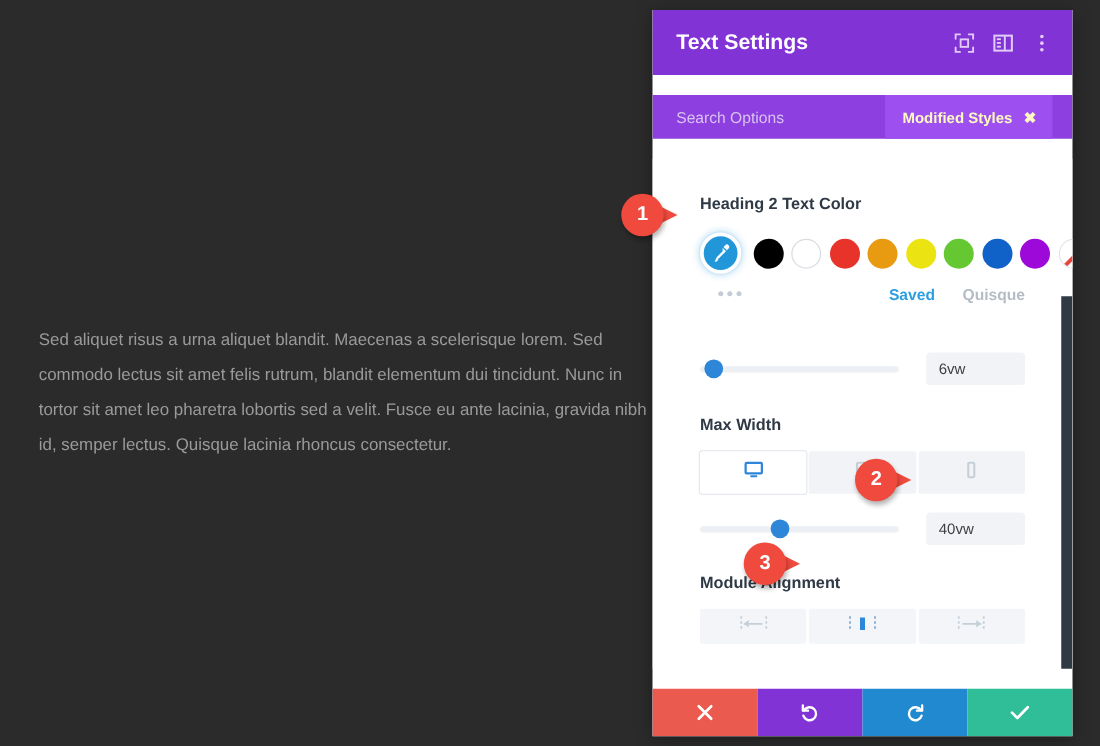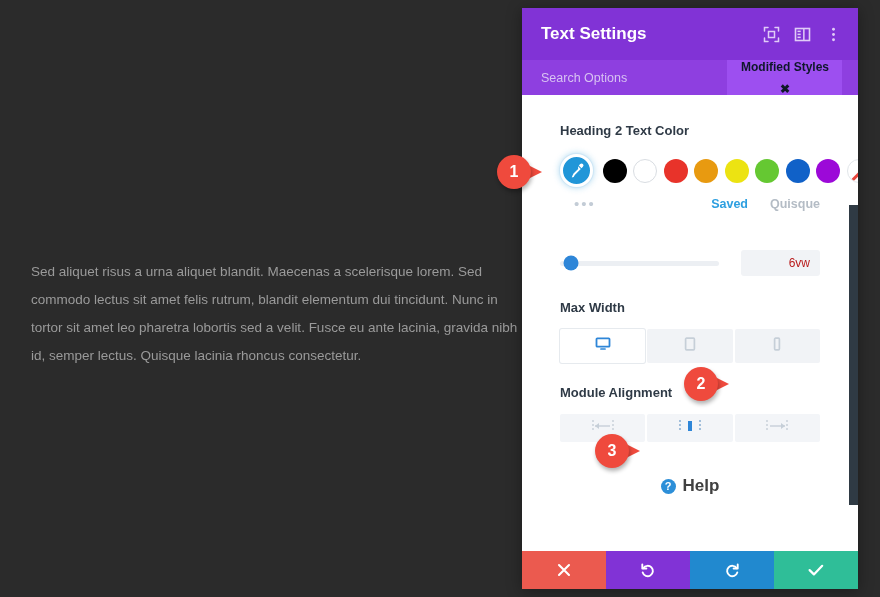--- a/index.html
+++ b/index.html
@@ -57,20 +57,21 @@
     position: absolute;
     left: 522px;
     top: 8px;
     width: 336px;
     height: 581px;
     background: #ffffff;
     box-shadow: 0 2px 14px rgba(0,0,0,0.35);
     display: flex;
     flex-direction: column;
     overflow: hidden;
+    gap: 16px;
   }
 
   .panel-header {
     background: #8133d6;
     height: 52px;
     display: flex;
     align-items: center;
     padding: 0 16px 0 19px;
     flex: 0 0 auto;
   }
@@ -112,31 +113,30 @@
     color: #ffffff;
     font-size: 12.5px;
     font-family: "Liberation Sans", sans-serif;
     font-weight: 400;
     flex: 1 1 auto;
     padding: 0;
   }
   .search-input::placeholder { color: #d8c2f2; opacity: 1; }
   .modified-badge {
     background: #9d4ff0;
-    color: #0f172a;
+    color: #fef9c3;
     font-size: 12px;
     font-weight: 700;
     height: 35px;
     display: flex;
     align-items: center;
     gap: 9px;
     padding: 0 13px 0 14px;
     cursor: pointer;
     white-space: nowrap;
-    flex-direction: column;
   }
   .badge-close {
     font-size: 12px;
     line-height: 1;
     font-weight: 700;
   }
 
   .panel-body {
     flex: 1 1 auto;
     background: #ffffff;
@@ -261,23 +261,22 @@
     font-size: 12px;
     color: #5d6975;
     flex: 0 0 auto;
   }
   .slider-value-input {
     border: none;
     background: transparent;
     outline: none;
     width: 100%;
     font-size: 12px;
-    color: #b91c1c;
+    color: #404040;
     font-family: "Liberation Sans", sans-serif;
-    text-align: right;
   }
 
   .group-maxwidth { padding-top: 24px; }
   .device-row {
     display: flex;
     margin-top: 14px;
     gap: 2px;
   }
   .device-btn {
     flex: 1 1 0;
@@ -523,20 +522,28 @@
                 <rect x="3.6" y="2.2" width="8.8" height="11.6" rx="1" fill="none" stroke="#c6cfd8" stroke-width="1.7"></rect>
               </svg>
             </span>
           </div>
           <div class="device-btn">
             <span>
               <svg width="16" height="16" viewBox="0 0 16 16">
                 <rect x="5.6" y="2.2" width="4.8" height="11.6" rx="1" fill="none" stroke="#c6cfd8" stroke-width="1.7"></rect>
               </svg>
             </span>
+          </div>
+        </div>
+        <div class="slider-row">
+          <div class="slider">
+            <div class="slider-thumb" style="left:40%"></div>
+          </div>
+          <div class="slider-value">
+            <span class="slider-value-input">40vw</span>
           </div>
         </div>
       </div>
 
       <div class="group-align">
         <div class="field-label">Module Alignment</div>
         <div class="align-row">
           <div class="align-btn">
             <span>
               <svg width="24" height="14" viewBox="0 0 24 14">

